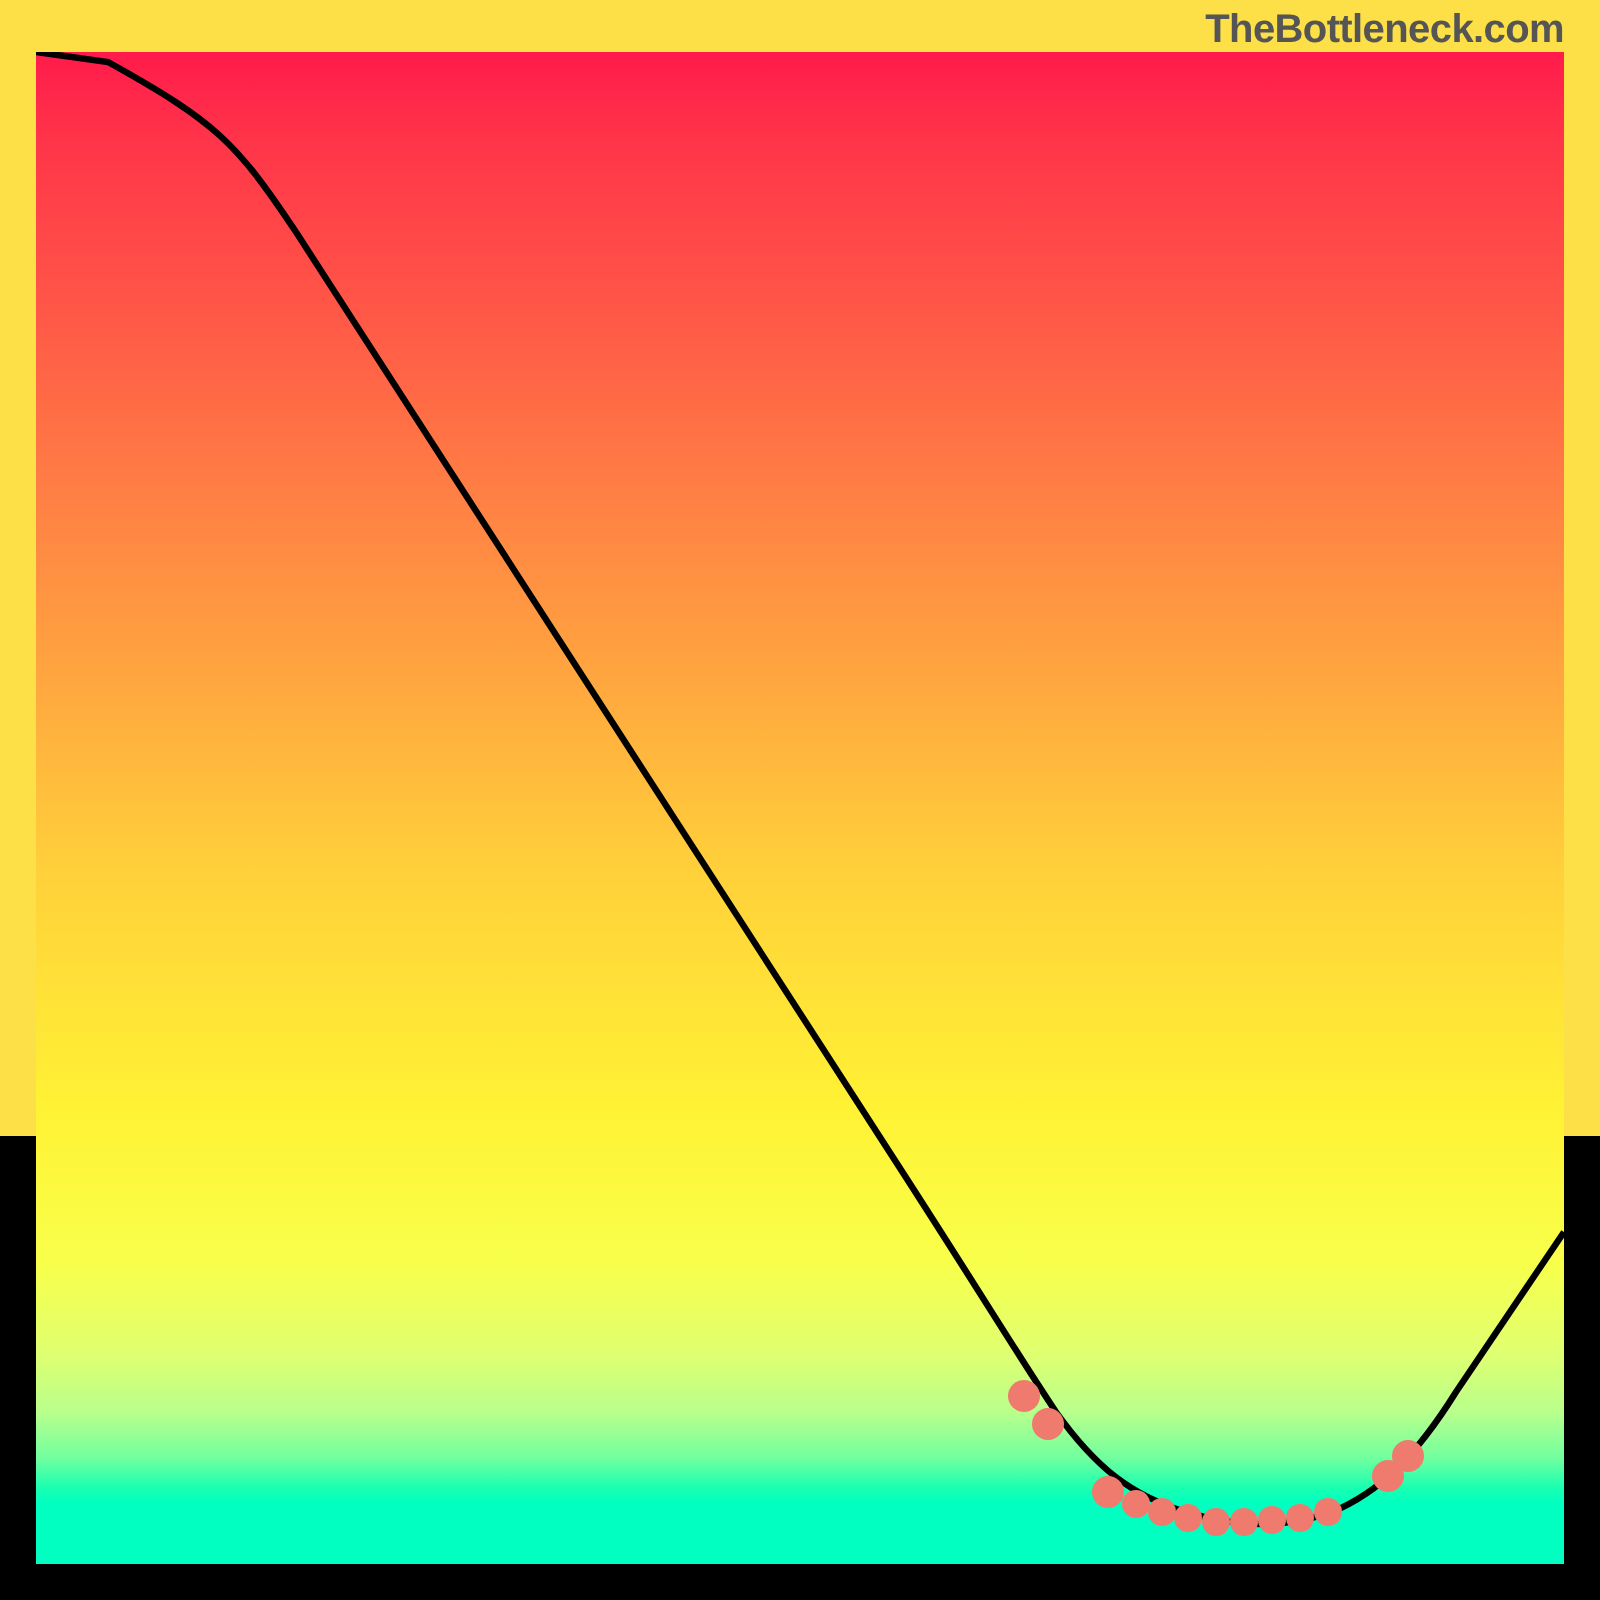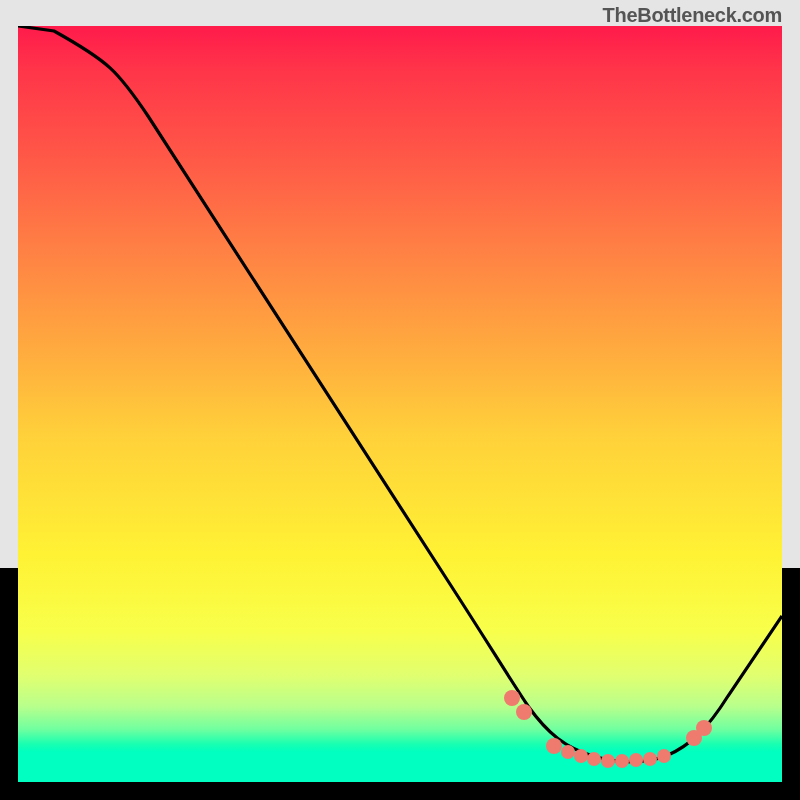--- a/index.html
+++ b/index.html
@@ -7,21 +7,21 @@
     padding: 0;
     background: #000;
     width: 800px;
     height: 800px;
     overflow: hidden;
     font-family: Arial, sans-serif;
   }
   .outer {
     width: 800px;
     height: 568px;
-    background: #e5e5e5;
+    background: #fde047;
     position: relative;
   }
   .attribution {
     position: absolute;
     top: 4px;
     right: 18px;
     color: #555;
     font-size: 20px;
     font-weight: bold;
     letter-spacing: -0.3px;

